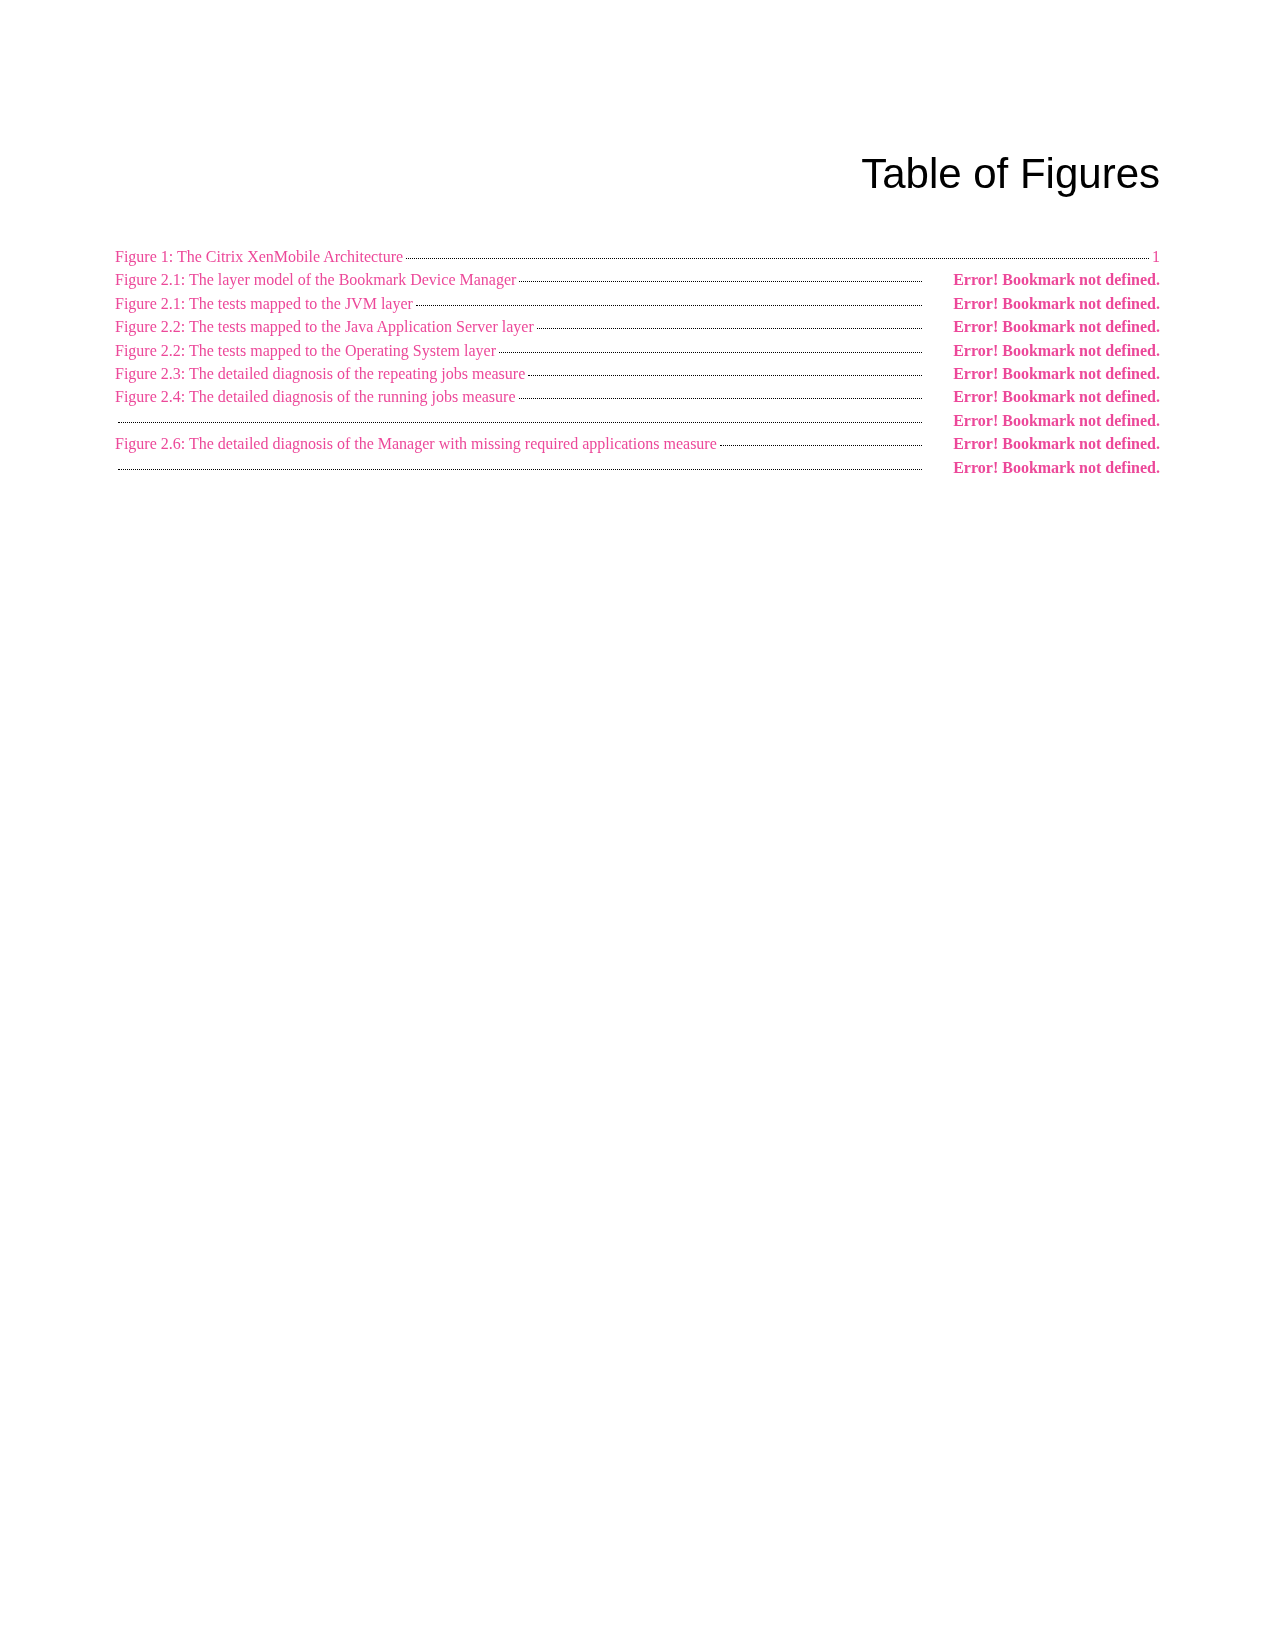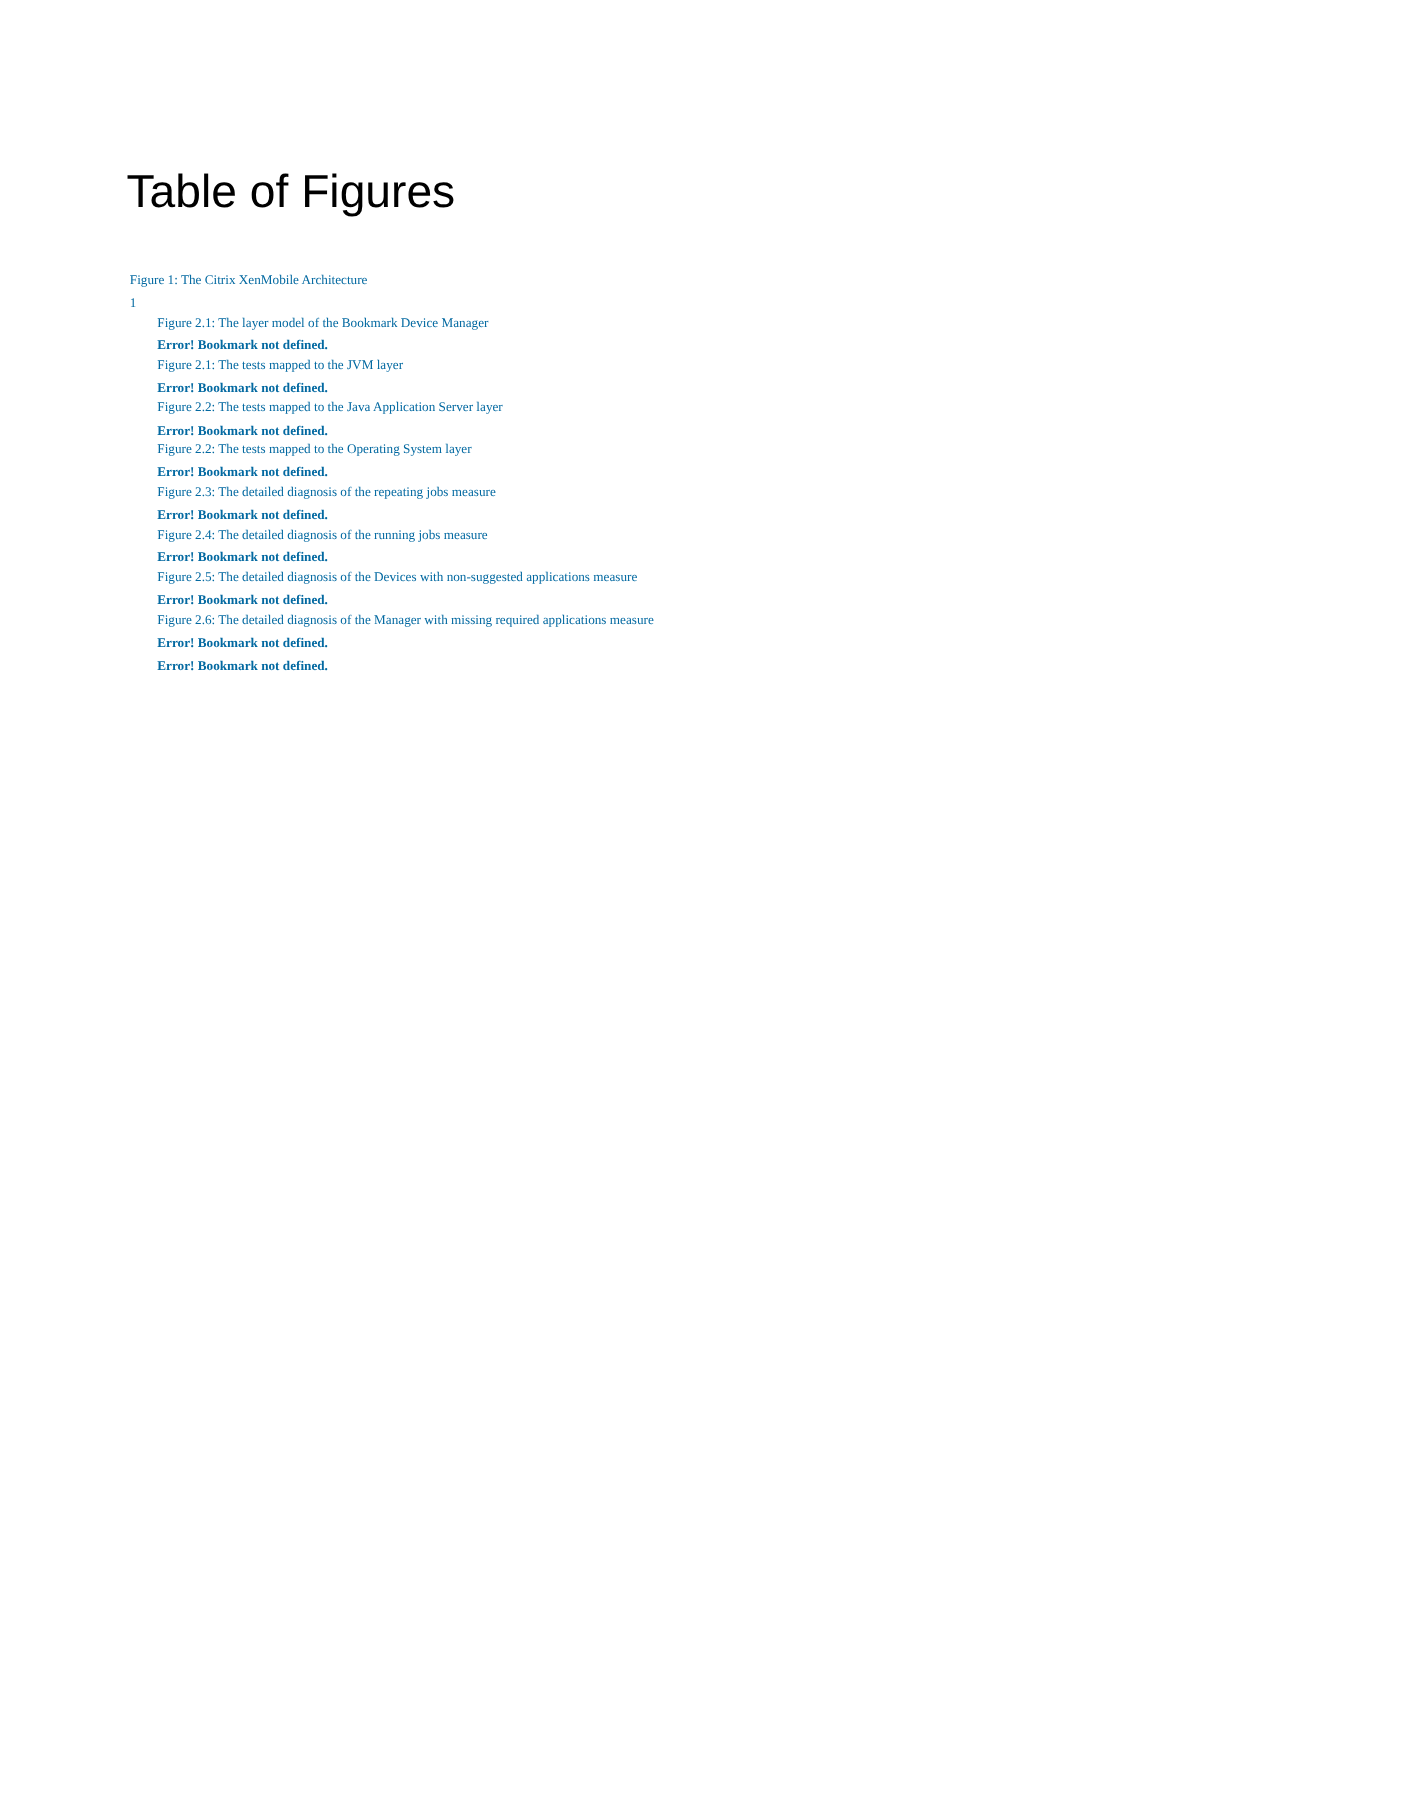--- a/index.html
+++ b/index.html
@@ -11,33 +11,32 @@
       width: 1275px;
       height: 1651px;
       background: #ffffff;
       font-family: "Times New Roman", Times, serif;
       padding: 150px 115px 0 115px;
     }
     .title {
       font-family: Verdana, Geneva, sans-serif;
       font-size: 42px;
       font-weight: normal;
-      text-align: left;
+      text-align: right;
       margin-bottom: 48px;
       color: #000;
     }
     .tof-entry {
       display: flex;
       align-items: baseline;
-      font-size: 12px;
+      font-size: 16px;
       line-height: 1.4;
-      color: #0369a1;
+      color: #ec4899;
       margin-bottom: 1px;
       white-space: nowrap;
-      flex-direction: column;
     }
     .tof-label {
       flex: 0 0 auto;
     }
     .tof-dots {
       flex: 1 1 auto;
       overflow: hidden;
       border-bottom: 1px dotted #000;
       margin: 0 3px 3px 3px;
       height: 0;
@@ -87,21 +86,20 @@
       <span class="tof-label">Figure 2.3: The detailed diagnosis of the repeating jobs measure </span>
       <span class="tof-dots"></span>
       <span class="tof-page bold"> Error! Bookmark not defined.</span>
     </div>
     <div class="tof-entry">
       <span class="tof-label">Figure 2.4: The detailed diagnosis of the running jobs measure </span>
       <span class="tof-dots"></span>
       <span class="tof-page bold"> Error! Bookmark not defined.</span>
     </div>
     <div class="tof-entry">
-      <span class="tof-label">Figure 2.5: The detailed diagnosis of the Devices with non-suggested applications measure </span>
       <span class="tof-dots"></span>
       <span class="tof-page bold"> Error! Bookmark not defined.</span>
     </div>
     <div class="tof-entry">
       <span class="tof-label">Figure 2.6: The detailed diagnosis of the Manager with missing required applications measure </span>
       <span class="tof-dots"></span>
       <span class="tof-page bold"> Error! Bookmark not defined.</span>
     </div>
     <div class="tof-entry">
       <span class="tof-dots"></span>

